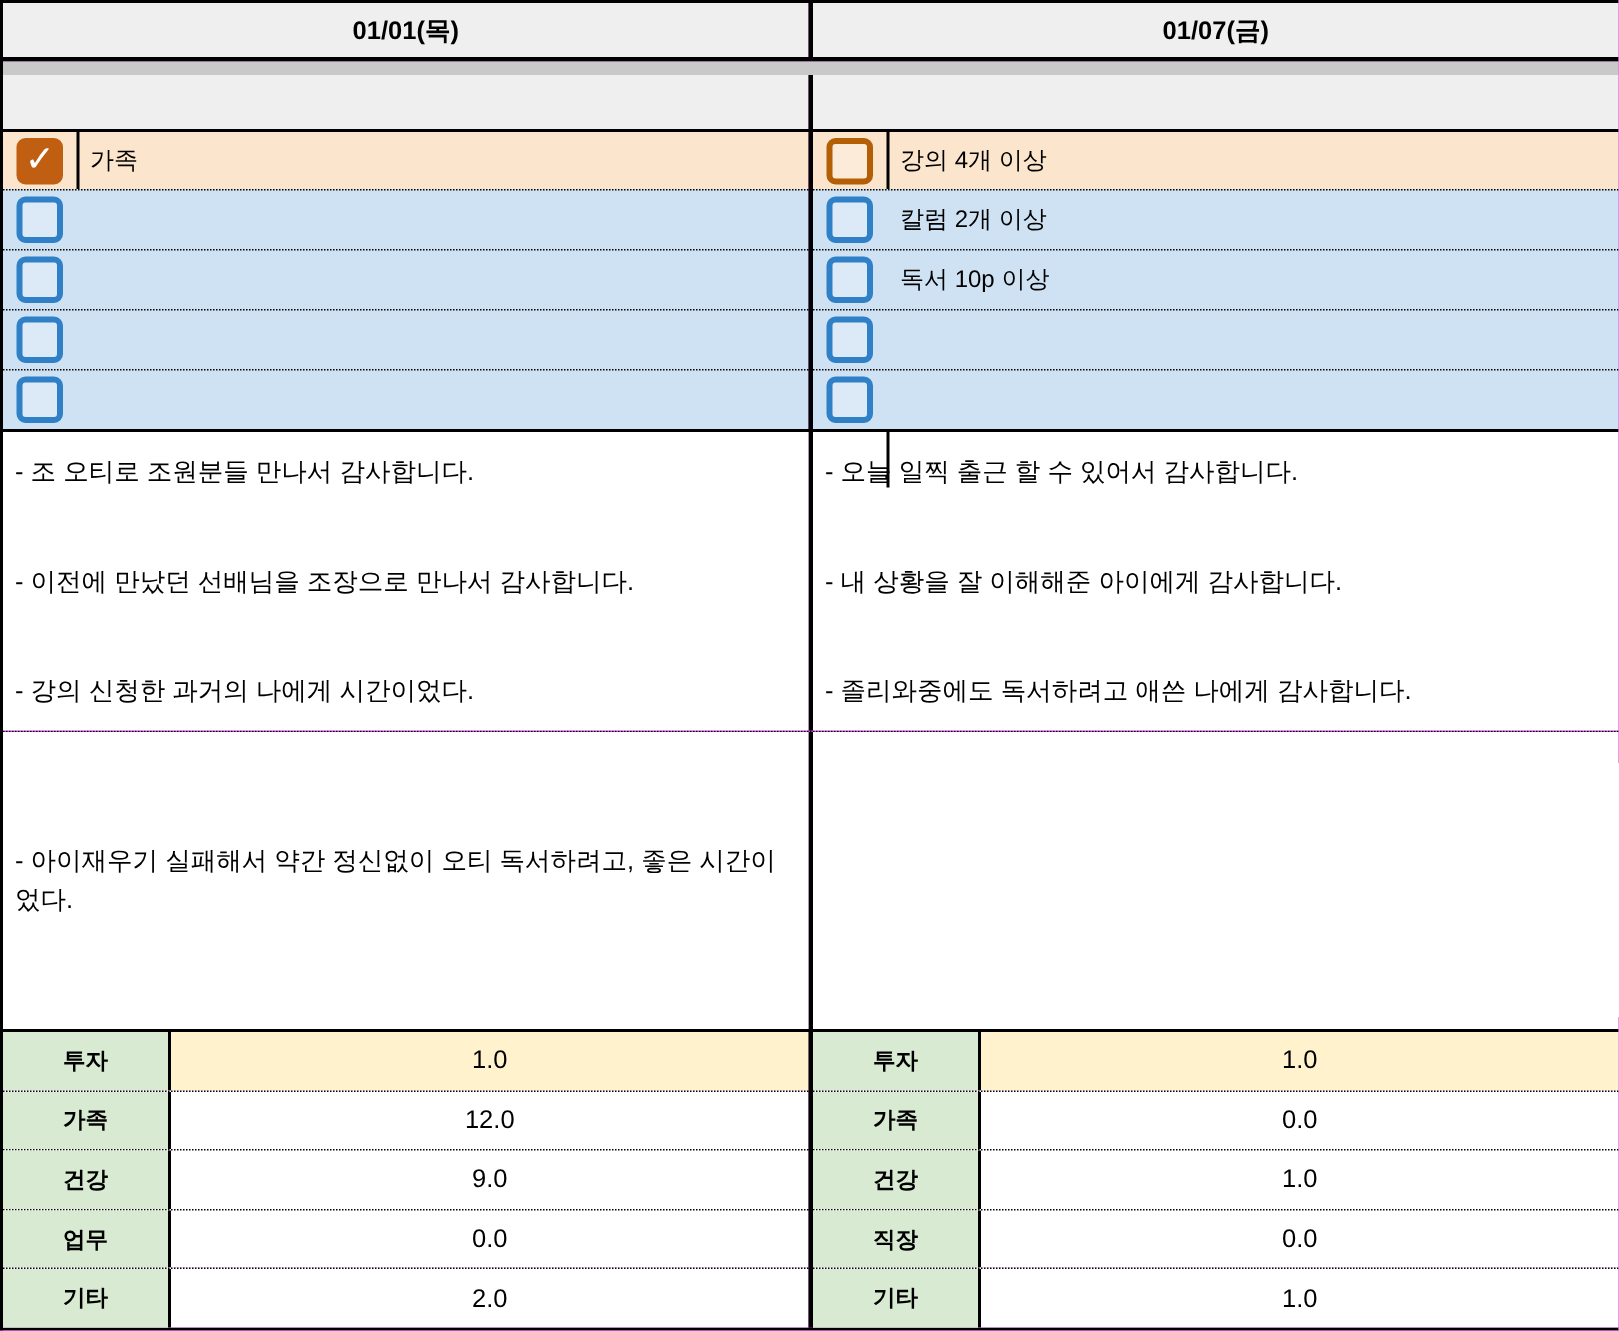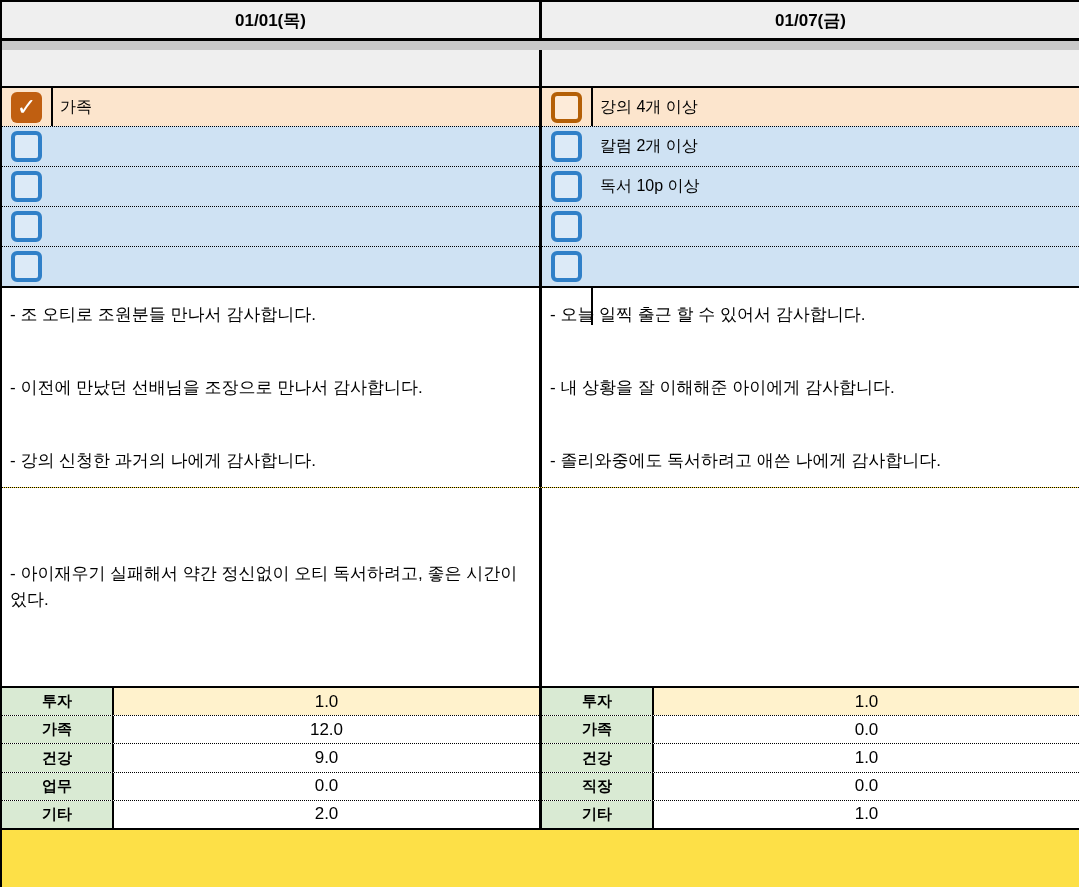--- a/index.html
+++ b/index.html
@@ -5,21 +5,21 @@
   * { box-sizing: border-box; margin: 0; padding: 0; }
   body {
     font-family: "Liberation Sans", "DejaVu Sans", sans-serif;
     background: #ffffff;
     color: #000000;
   }
   .sheet {
     position: relative;
     width: 1079px;
     height: 887px;
-    background: #fde047;
+    background: #d946ef;
     border-left: 2px solid #000;
     overflow: hidden;
   }
   .band { display: flex; width: 100%; }
   .cell-left  { width: 537px; flex: none; display: flex; }
   .vdivider   { width: 3px; flex: none; background: #000; }
   .cell-right { flex: 1; display: flex; }
 
   
   .band-header { height: 41px; border-top: 2px solid #000; border-bottom: 3px solid #000; }
@@ -68,21 +68,21 @@
     position: relative;
     flex: 1; display: flex; flex-direction: column; justify-content: center;
     padding: 0 10px 0 8px;
     font-size: 17px; line-height: 26px;
     background: #fff;
     gap: 47px;
   }
   .stub-line { position: absolute; left: 49px; top: 0; width: 2px; height: 37px; background: #000; }
 
   
-  .band-stats { height: 144px; border-top: 2px solid #000; border-bottom: 2px solid #000; }
+  .band-stats { height: 201px; border-top: 2px solid #000; border-bottom: 2px solid #000; }
   .stat-col { display: flex; flex-direction: column; width: 100%; }
   .stat-row { flex: 1; display: flex; align-items: stretch; background: #fff; }
   .stat-row + .stat-row { border-top: 1px dotted #000; }
   .stat-label {
     width: 110px; flex: none; background: #d9ead3;
     display: flex; align-items: center; justify-content: center;
     font-weight: bold; font-size: 15px;
   }
   .stat-sep { width: 2px; flex: none; background: #000; }
   .stat-value {
@@ -196,21 +196,21 @@
         </div>
       </div>
     </div>
   </div>
 
   <div class="band band-gratitude">
     <div class="cell-left">
       <div class="text-cell">
         <div>- 조 오티로 조원분들 만나서 감사합니다.</div>
         <div>- 이전에 만났던 선배님을 조장으로 만나서 감사합니다.</div>
-        <div>- 강의 신청한 과거의 나에게 감사합니다.</div>
+        <div>- 강의 신청한 과거의 나에게 시간이었다.</div>
       </div>
     </div>
     <div class="vdivider"></div>
     <div class="cell-right">
       <div class="text-cell">
         <div class="stub-line"></div>
         <div>- 오늘 일찍 출근 할 수 있어서 감사합니다.</div>
         <div>- 내 상황을 잘 이해해준 아이에게 감사합니다.</div>
         <div>- 졸리와중에도 독서하려고 애쓴 나에게 감사합니다.</div>
       </div>

